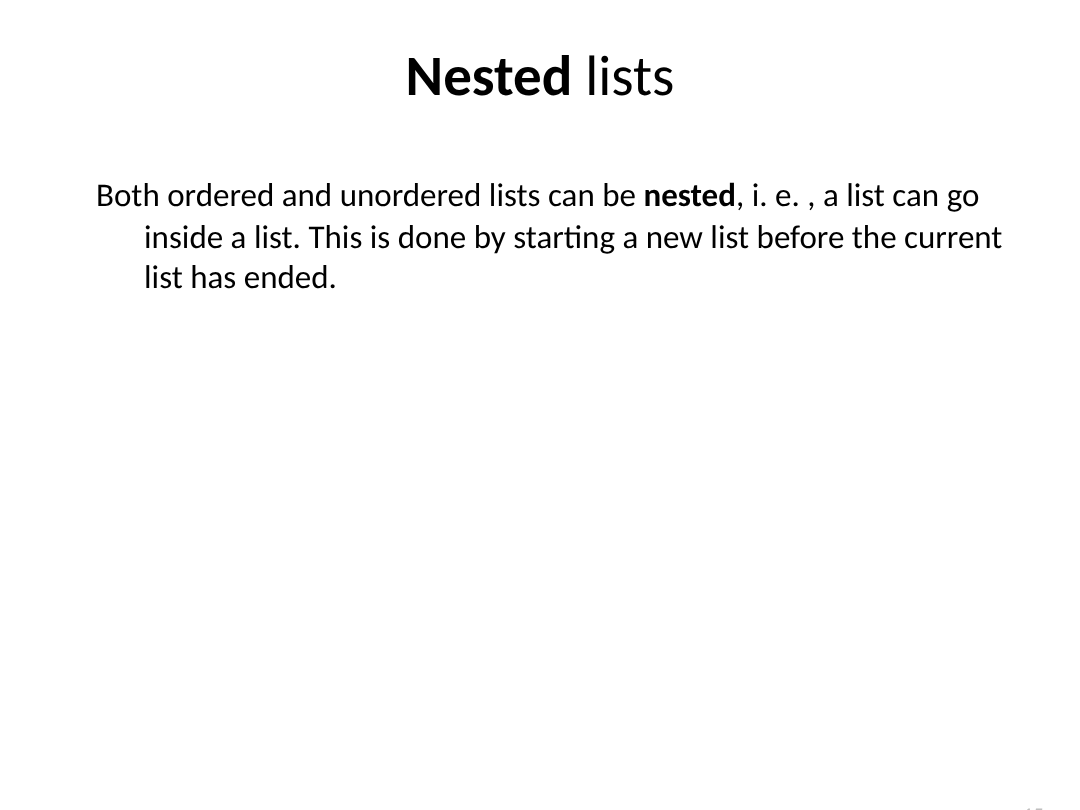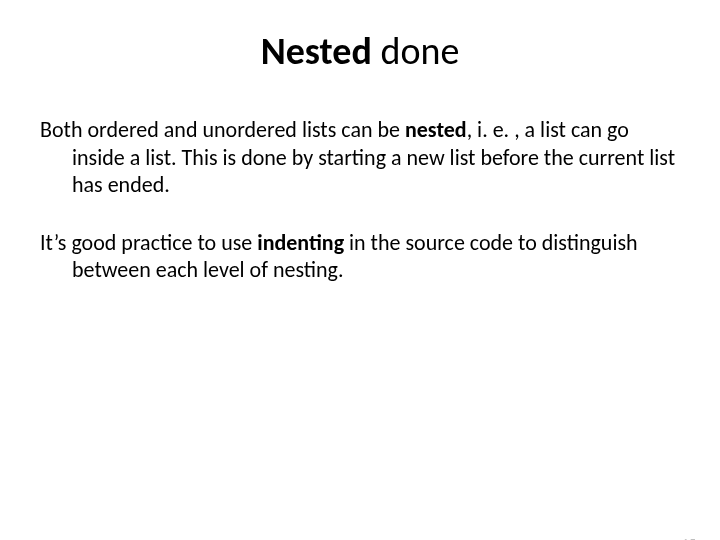--- a/index.html
+++ b/index.html
@@ -33,50 +33,46 @@
     line-height: 1.25;
   }
   .para {
     margin-bottom: 30px;
     text-indent: 0;
   }
   .para .hang {
     display: block;
     padding-left: 32px;
     text-indent: -32px;
+    margin-left: 24px;
   }
   .b { font-weight: 700; }
   .page-number {
     position: absolute;
     right: 24px;
     bottom: 16px;
     font-size: 14px;
     color: #bfbfbf;
   }
 </style>
 </head>
 <body>
 
 <div class="slide">
 
   <h1 class="title">
-    <span class="bold-part">Nested</span><span> done</span>
+    <span class="bold-part">Nested</span><span> lists</span>
   </h1>
 
   <div class="body">
 
     <div class="para">
       <span class="hang">
         <span>Both ordered and unordered lists can be </span><span class="b">nested</span><span>, i. e. , a list can go inside a list.  This is done by starting a new list before the current list has ended.</span>
       </span>
     </div>
 
 
-    <div class="para">
-      <span class="hang">
-        <span>It’s good practice to use </span><span class="b">indenting</span><span> in the source code to distinguish between each level of nesting.</span>
-      </span>
-    </div>
 
   </div>
 
   <div class="page-number">15</div>
 </div>
 
 </body></html>

